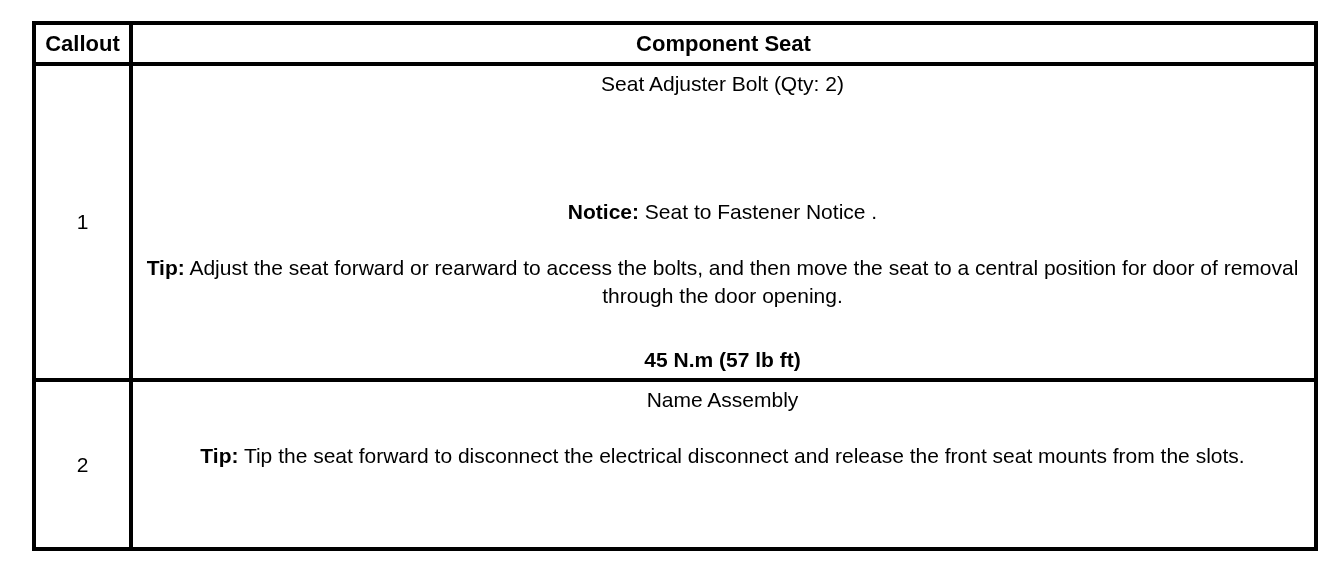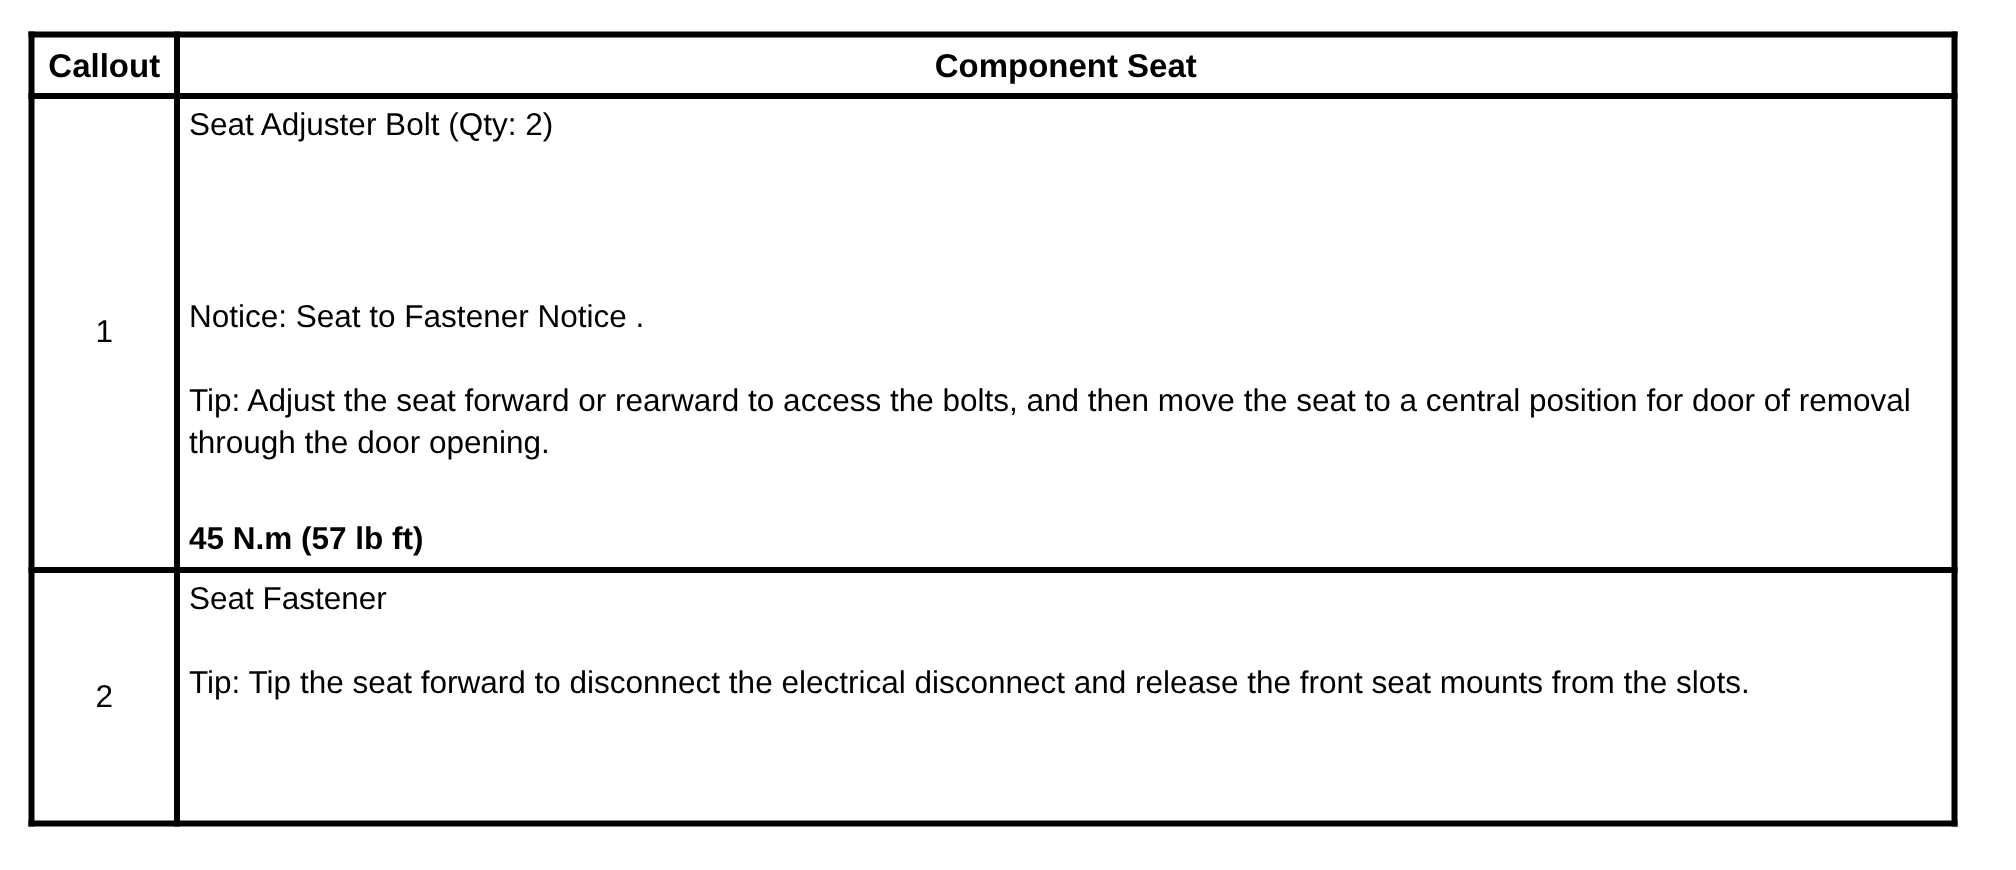--- a/index.html
+++ b/index.html
@@ -9,21 +9,21 @@
   }
   body {
     width: 1344px;
     height: 580px;
     position: relative;
     font-family: "Liberation Sans", sans-serif;
     color: #000000;
   }
   table.doc-table {
     position: absolute;
-    left: 19px;
+    left: 32px;
     top: 21px;
     width: 1286px;
     border-collapse: collapse;
     table-layout: fixed;
     background: #ffffff;
   }
   .doc-table th,
   .doc-table td {
     border: 4px solid #000000;
     background: #ffffff;
@@ -44,25 +44,25 @@
     vertical-align: middle;
     font-size: 21px;
     padding: 0;
   }
   td.content-cell {
     vertical-align: top;
     padding: 4px 8px 4px 6px;
     font-size: 21px;
     line-height: 28px;
   }
-  td.content-cell p { margin: 0; }
+  td.content-cell p { margin: 0; text-align: center; }
   .p-notice { margin-top: 100px !important; }
   .p-tip    { margin-top: 28px  !important; }
   .p-torque { margin-top: 36px  !important; font-weight: bold; }
-  .bold-label { font-weight: normal; }
+  .bold-label { font-weight: bold; }
 </style>
 </head>
 <body>
 
 <table class="doc-table">
   <colgroup>
     <col class="col-callout">
     <col class="col-component">
   </colgroup>
   <thead>
@@ -77,18 +77,18 @@
       <td class="content-cell">
         <p class="p-title">Seat Adjuster Bolt (Qty: 2)</p>
         <p class="p-notice"><span class="bold-label">Notice:</span><span> Seat to Fastener Notice .</span></p>
         <p class="p-tip"><span class="bold-label">Tip:</span><span> Adjust the seat forward or rearward to access the bolts, and then move the seat to a central position for door of removal through the door opening.</span></p>
         <p class="p-torque">45 N.m (57 lb ft)</p>
       </td>
     </tr>
     <tr class="row-2">
       <td class="callout-cell">2</td>
       <td class="content-cell">
-        <p class="p-title">Seat Fastener</p>
+        <p class="p-title">Name Assembly</p>
         <p class="p-tip"><span class="bold-label">Tip:</span><span> Tip the seat forward to disconnect the electrical disconnect and release the front seat mounts from the slots.</span></p>
       </td>
     </tr>
   </tbody>
 </table>
 
 </body></html>

